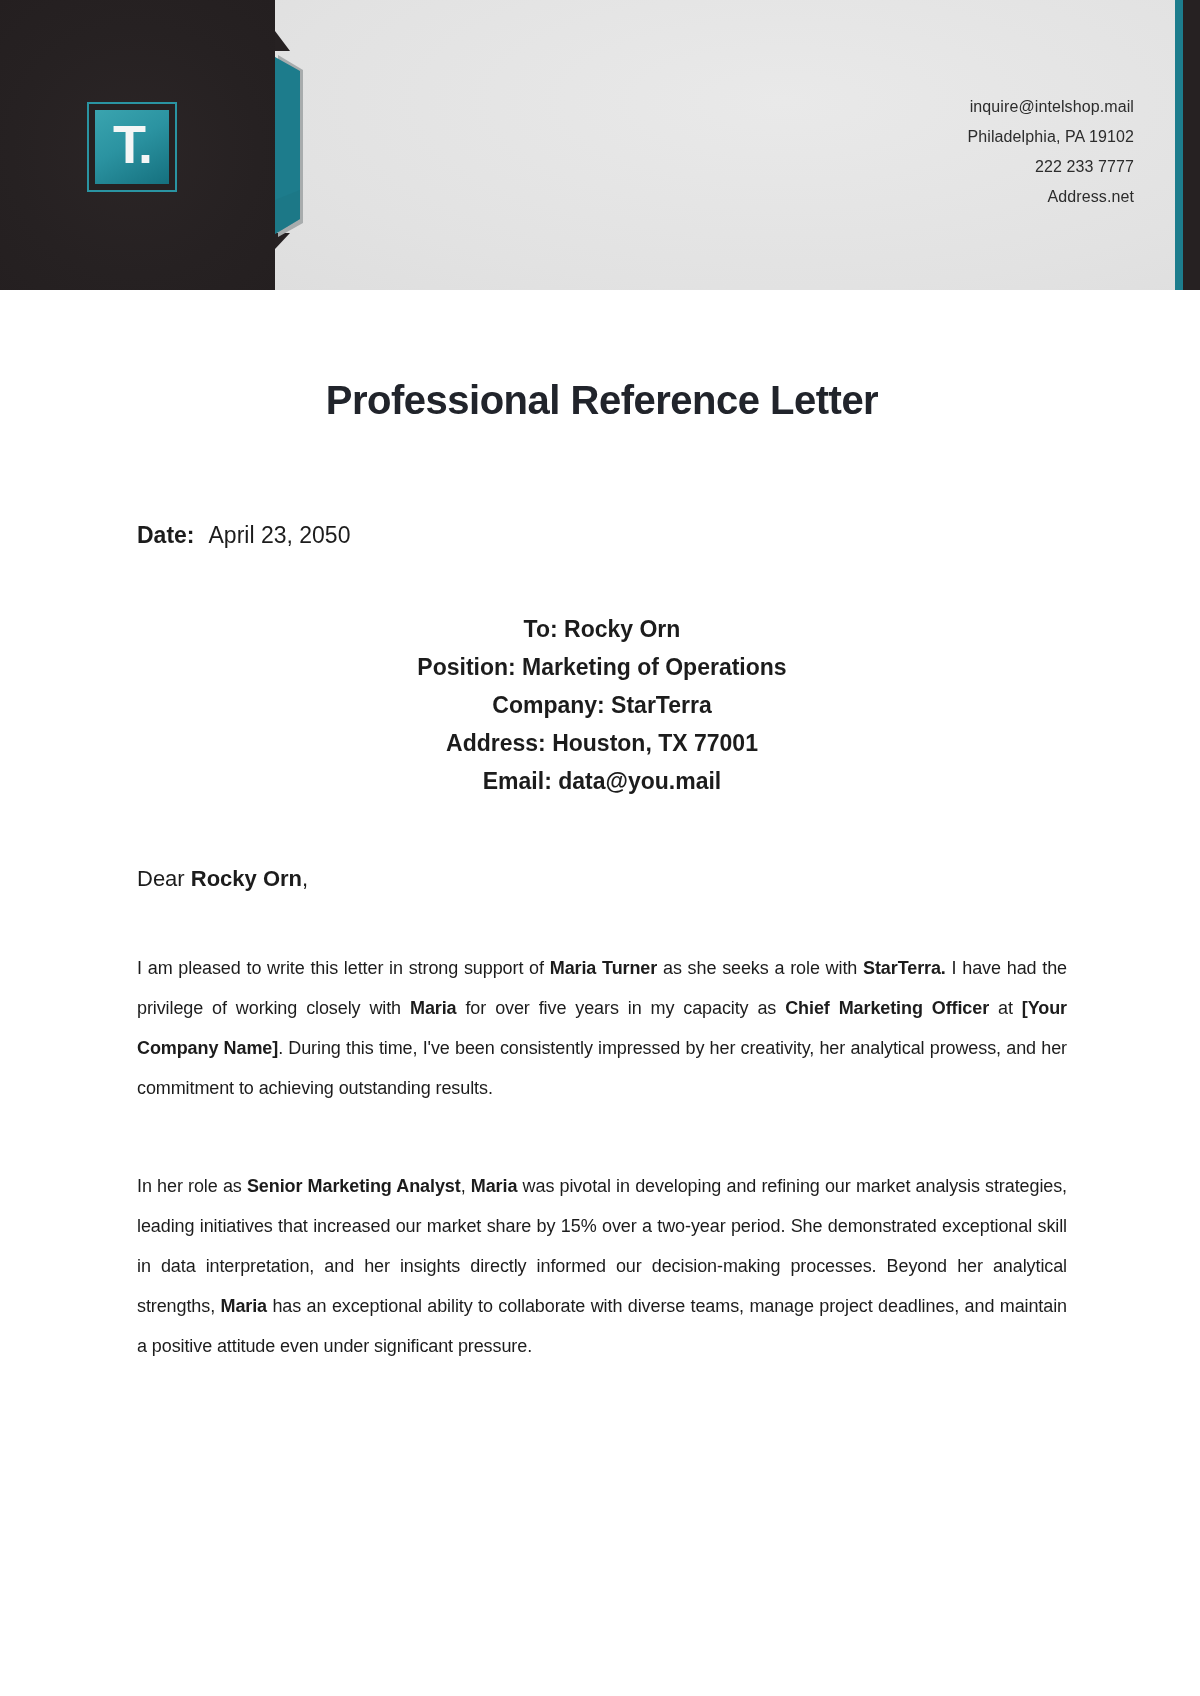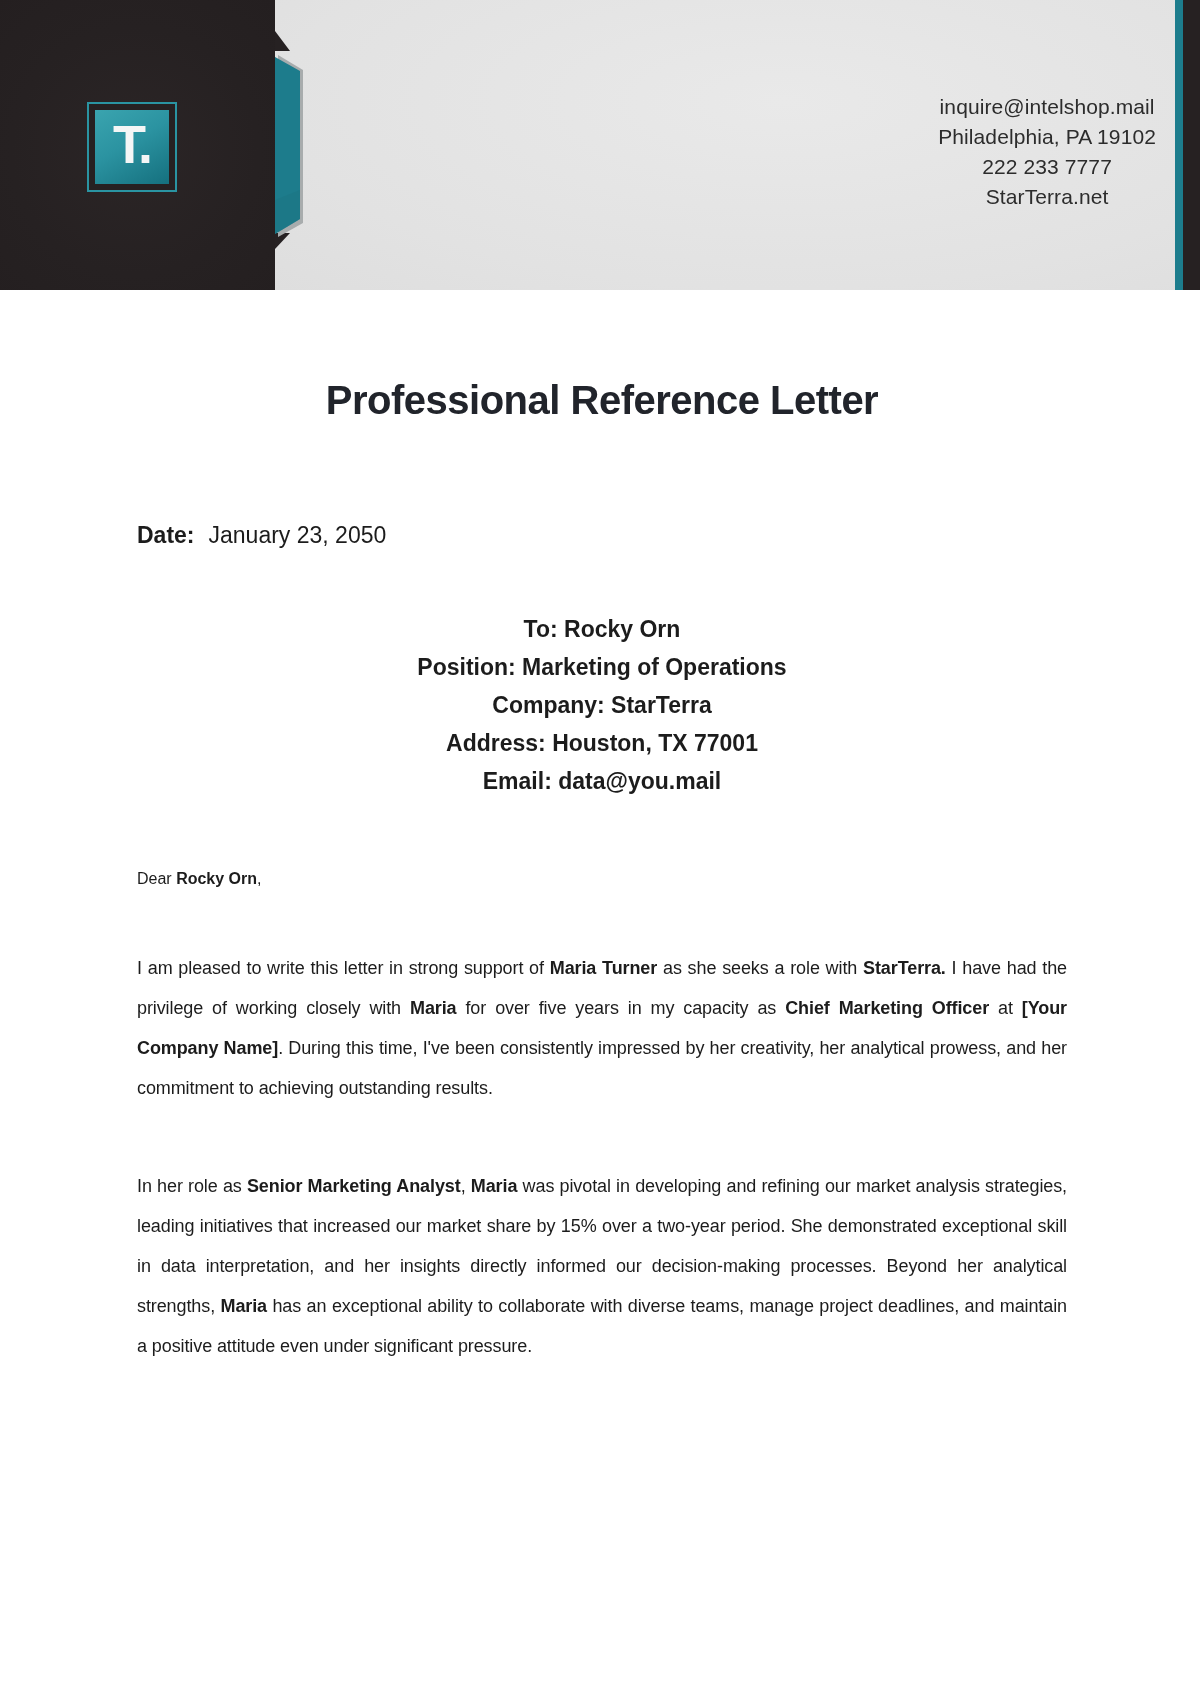--- a/index.html
+++ b/index.html
@@ -35,39 +35,39 @@
     display:flex;align-items:center;justify-content:center;
   }
   .logo-letter{
     font-weight:700;font-size:54px;line-height:54px;color:#f4f6f6;
     letter-spacing:-2px;transform:translateY(-3px);
   }
   .ribbon{position:absolute;left:273px;top:30px;}
   .edge-teal{position:absolute;top:0;right:17px;width:8px;height:290px;background:#1d7d8d;}
   .edge-dark{position:absolute;top:0;right:0;width:17px;height:290px;background:#262122;}
   .contact{
-    position:absolute;top:92px;right:44px;
-    text-align:center;
-    font-size:21px;line-height:30px;color:#2c2c2c;
+    position:absolute;top:92px;right:66px;
+    text-align:right;
+    font-size:16px;line-height:30px;color:#2c2c2c;
     letter-spacing:0.1px;
   }
 
   
   .body-col{position:absolute;top:290px;left:0;width:1200px;padding:0 133px 0 137px;box-sizing:border-box;}
   .title{
     margin:86px 0 8px 0;
     text-align:center;
     font-size:40px;line-height:48px;font-weight:700;
     color:#21242b;letter-spacing:-0.5px;
   }
   .date-line{margin:92px 0 0 0;font-size:23px;line-height:38px;}
   .date-label{font-weight:700;margin-right:14px;}
   .recipient{margin-top:56px;}
   .recipient p{margin:0;font-size:23px;line-height:38px;font-weight:700;text-align:center;}
-  .salutation{margin:60px 0 0 0;font-size:16px;line-height:38px;}
+  .salutation{margin:60px 0 0 0;font-size:22px;line-height:38px;}
   .para{
     margin:50px 0 0 0;
     font-size:18px;line-height:40px;
     text-align:justify;letter-spacing:-0.1px;
   }
   .para + .para{margin-top:58px;}
   .b{font-weight:700;}
 </style>
 </head>
 <body>
@@ -92,29 +92,29 @@
       <polygon points="2,170 27,160 27,189 2,204" fill="#1b7484" opacity="0.55"></polygon>
     </svg>
 
     <div class="edge-teal"></div>
     <div class="edge-dark"></div>
 
     <div class="contact">
       <div>inquire@intelshop.mail</div>
       <div>Philadelphia, PA 19102</div>
       <div>222 233 7777</div>
-      <div>StarTerra.net</div>
+      <div>Address.net</div>
     </div>
   </header>
 
   <main class="body-col">
     <h1 class="title">Professional Reference Letter</h1>
 
     <p class="date-line">
-      <span class="date-label">Date:</span><span>January 23, 2050</span>
+      <span class="date-label">Date:</span><span>April 23, 2050</span>
     </p>
 
     <div class="recipient">
       <p>To: Rocky Orn</p>
       <p>Position: Marketing of Operations</p>
       <p>Company: StarTerra</p>
       <p>Address: Houston, TX 77001</p>
       <p>Email: data@you.mail</p>
     </div>
 

